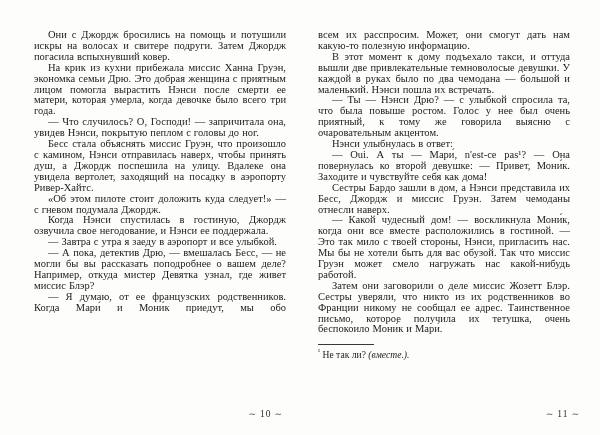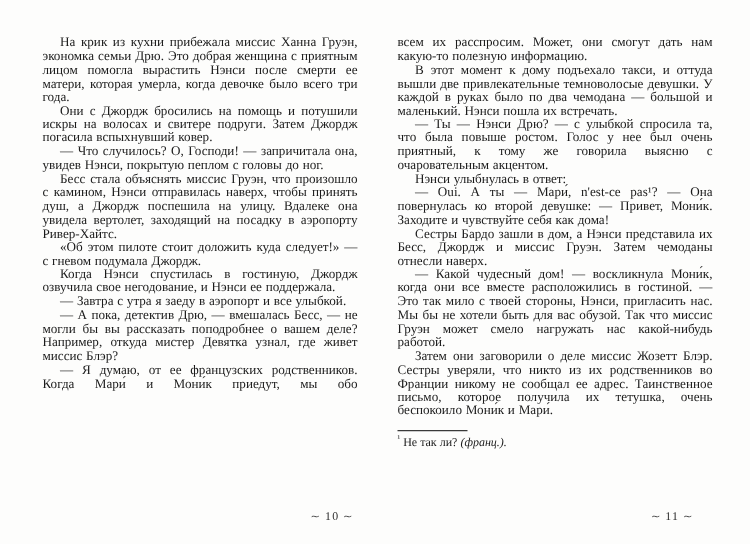--- a/index.html
+++ b/index.html
@@ -66,36 +66,36 @@
   .pagenum {
     position: absolute;
     bottom: 16px;
     width: 252px;
     text-align: right;
     font-size: 9.5px;
     color: #2e2e2e;
     letter-spacing: 1px;
   }
   .pagenum-left  { left: 34px; }
-  .pagenum-right { right: 42px; }
+  .pagenum-right { right: 17px; }
   .pagenum .orn {
     font-size: 9px;
     color: #4a4a4a;
     padding: 0 3px;
   }
 </style>
 </head>
 <body>
 
 <div class="spread">
 
   <div class="page">
     <div class="page-text">
+      <p>Они с Джордж бросились на помощь и потушили искры на волосах и свитере подруги. Затем Джордж погасила вспыхнувший ковер.</p>
       <p>На крик из кухни прибежала миссис Ханна Груэн, экономка семьи Дрю. Это добрая женщина с приятным лицом помогла вырастить Нэнси после смерти ее матери, которая умерла, когда девочке было всего три года.</p>
-      <p>Они с Джордж бросились на помощь и потушили искры на волосах и свитере подруги. Затем Джордж погасила вспыхнувший ковер.</p>
       <p>— Что случилось? О, Господи! — запричитала она, увидев Нэнси, покрытую пеплом с головы до ног.</p>
       <p>Бесс стала объяснять миссис Груэн, что произошло с камином, Нэнси отправилась наверх, чтобы принять душ, а Джордж поспешила на улицу. Вдалеке она увидела вертолет, заходящий на посадку в аэропорту Ривер-Хайтс.</p>
       <p>«Об этом пилоте стоит доложить куда следует!» — с гневом подумала Джордж.</p>
       <p>Когда Нэнси спустилась в гостиную, Джордж озвучила свое негодование, и Нэнси ее поддержала.</p>
       <p>— Завтра с утра я заеду в аэропорт и все улыбкой.</p>
       <p>— А пока, детектив Дрю, — вмешалась Бесс, — не могли бы вы рассказать поподробнее о вашем деле? Например, откуда мистер Девятка узнал, где живет миссис Блэр?</p>
       <p class="runs-over">— Я думаю, от ее французских родственников. Когда Мари́ и Мони́к приедут, мы обо</p>
     </div>
   </div>
 
@@ -108,21 +108,21 @@
       <p>— Oui. А ты — Мари́, n'est-ce pas¹? — Она повернулась ко второй девушке: — Привет, Мони́к. Заходите и чувствуйте себя как дома!</p>
       <p>Сестры Бардо зашли в дом, а Нэнси представила их Бесс, Джордж и миссис Груэн. Затем чемоданы отнесли наверх.</p>
       <p>— Какой чудесный дом! — воскликнула Мони́к, когда они все вместе расположились в гостиной. — Это так мило с твоей стороны, Нэнси, пригласить нас. Мы бы не хотели быть для вас обузой. Так что миссис Груэн может смело нагружать нас какой-нибудь работой.</p>
       <p>Затем они заговорили о деле миссис Жозетт Блэр. Сестры уверяли, что никто из их родственников во Франции никому не сообщал ее адрес. Таинственное письмо, которое получила их тетушка, очень беспокоило Мони́к и Мари́.</p>
     </div>
     <div class="footnote-block">
       <div class="footnote-rule"></div>
       <div class="footnote">
         <sup>¹</sup>
         <span>Не так ли?</span>
-        <span class="ital">(франц.).</span>
+        <span class="ital">(вместе.).</span>
       </div>
     </div>
   </div>
 
   <div class="pagenum pagenum-left">
     <span class="orn">∼</span><span>10</span><span class="orn">∼</span>
   </div>
 
   <div class="pagenum pagenum-right">
     <span class="orn">∼</span><span>11</span><span class="orn">∼</span>

